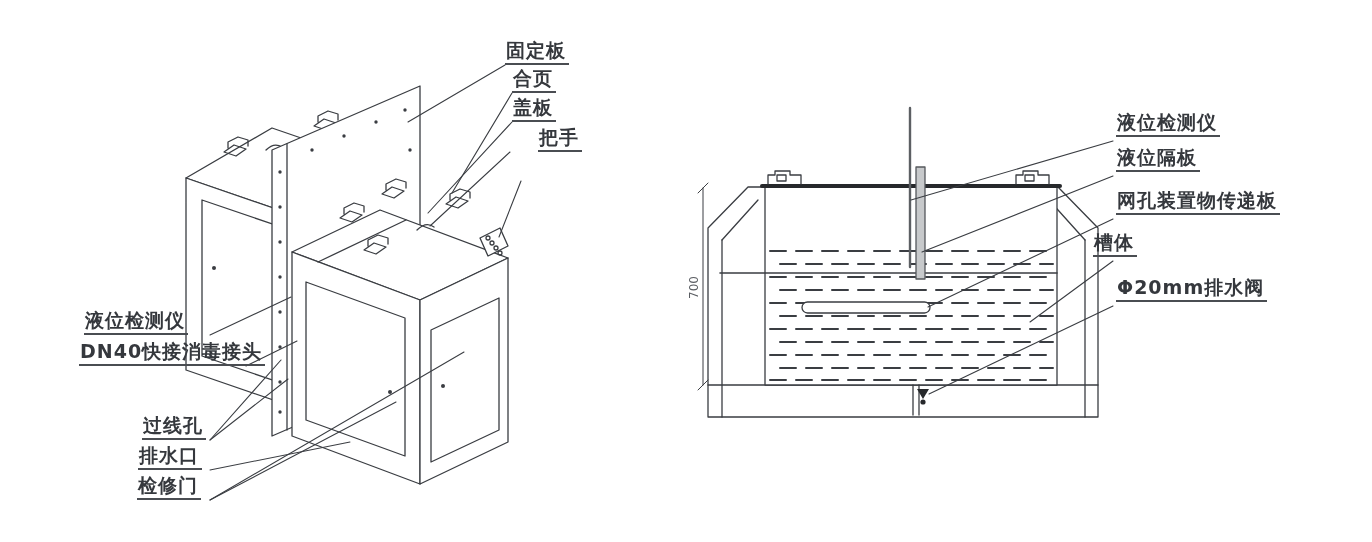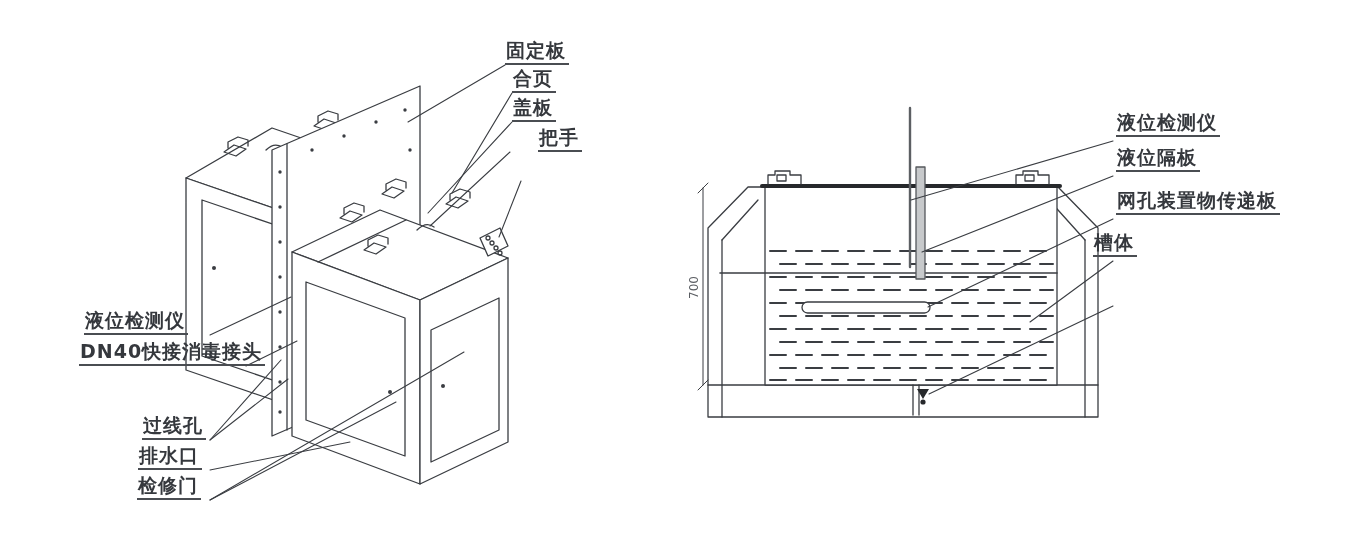--- a/index.html
+++ b/index.html
@@ -198,16 +198,17 @@
   <span class="lbl" style="left:84px;top:311px;">液位检测仪</span>
   <span class="lbl" style="left:54px;top:342px;margin-left:25px;">DN40快接消毒接头</span>
   <span class="lbl" style="left:142px;top:416px;">过线孔</span>
   <span class="lbl" style="left:138px;top:446px;">排水口</span>
   <span class="lbl" style="left:137px;top:476px;text-align:center;">检修门</span>
 
   <span class="lbl" style="left:1116px;top:113px;">液位检测仪</span>
   <span class="lbl" style="left:1116px;top:148px;">液位隔板</span>
   <span class="lbl" style="left:1116px;top:191px;">网孔装置物传递板</span>
   <span class="lbl" style="left:1065px;top:233px;margin-left:28px;">槽体</span>
+  <span class="lbl" style="left:1116px;top:278px;">Φ20mm排水阀</span>
 
   <span class="lbl dim" style="left:688px;top:300px;">700</span>
 
 </div>
 
 </body></html>

